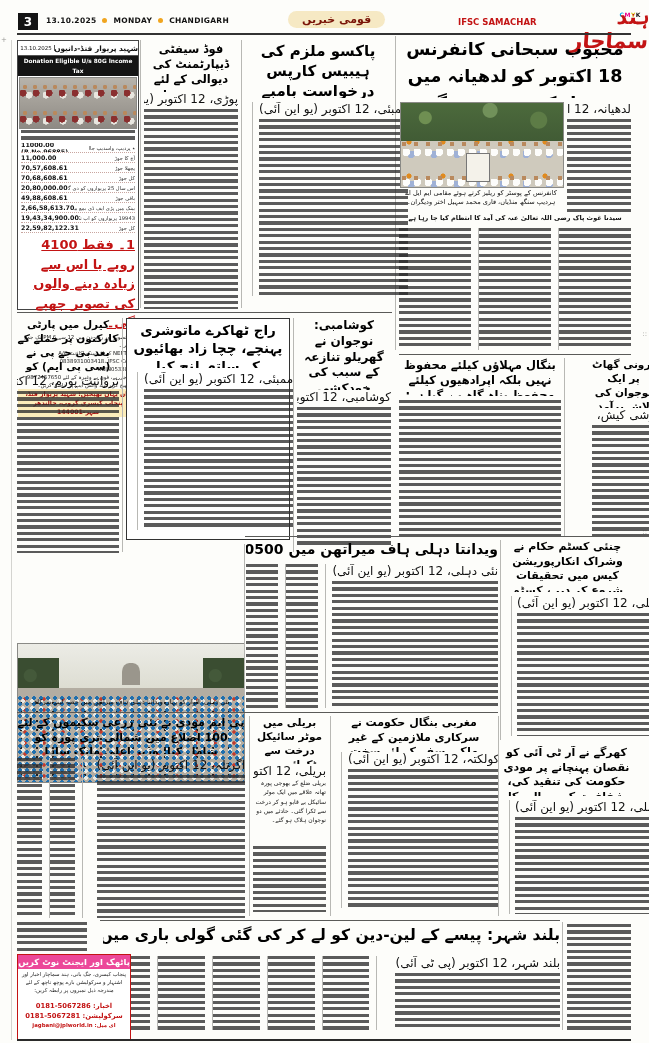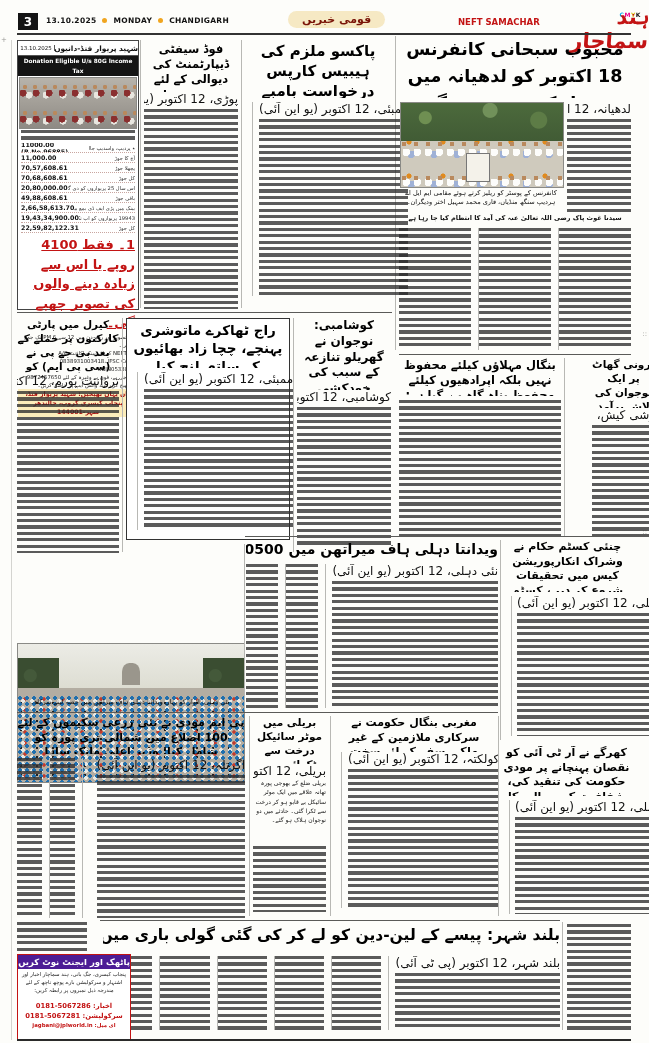--- a/index.html
+++ b/index.html
@@ -61,21 +61,21 @@
     background:radial-gradient(circle at 2px 2px,#1f6fae 1.7px,transparent 2px) 0 0/7px 6px,
                radial-gradient(circle at 2px 2px,#e9e9e4 1.6px,transparent 1.9px) 3px 3px/9px 7px,
                radial-gradient(circle at 2px 2px,#c23b2e 1.5px,transparent 1.8px) 5px 1px/19px 11px,
                radial-gradient(circle at 2px 2px,#222 1.2px,transparent 1.5px) 1px 5px/16px 9px;}
   .don-photo{position:absolute;inset:0;
     background:radial-gradient(circle at 3px 3px,#b9895d 2px,transparent 2.3px) 2px 6px/10px 26px,
                radial-gradient(circle at 3px 3px,#8a2f2f 3.4px,transparent 3.8px) 0 12px/13px 26px,
                radial-gradient(circle at 3px 3px,#e8e6df 3.4px,transparent 3.8px) 6px 14px/17px 26px,
                linear-gradient(#b7b3ab,#8e8a84);}
   .adbox{border:1.6px solid #c31414;background:#fff;}
-  .adhead{background:#4c1d95;color:#fff;font-weight:bold;font-size:8.5px;text-align:center;
+  .adhead{background:#ec4899;color:#fff;font-weight:bold;font-size:8.5px;text-align:center;
           direction:rtl;line-height:14px;}
   .adline{font-size:5.4px;direction:rtl;text-align:center;color:#222;line-height:1.5;}
   .adphone{font-size:6.8px;font-weight:bold;color:#c31414;direction:rtl;text-align:center;line-height:1.5;}
   .lead{font-size:6px;direction:rtl;text-align:right;line-height:1.55;color:#151515;}
   .fold{color:#9a9a96;font-size:7px;}
 </style>
 </head>
 <body>
 
 <div id="page">
@@ -90,21 +90,21 @@
 
   <div class="a pageno" style="left:18px;top:13px;width:20px;height:17px;">3</div>
   <div class="a" style="left:46px;top:16px;display:flex;align-items:center;gap:6px;font-size:7.5px;font-weight:bold;letter-spacing:.3px;">
     <span>13.10.2025</span>
     <span class="odot"></span>
     <span>MONDAY</span>
     <span class="odot"></span>
     <span>CHANDIGARH</span>
   </div>
   <div class="a badge" style="left:288px;top:11px;">قومی خبریں</div>
-  <div class="a red" style="left:458px;top:17px;font-size:8.5px;font-weight:bold;">NEFT SAMACHAR</div>
+  <div class="a red" style="left:458px;top:17px;font-size:8.5px;font-weight:bold;">IFSC SAMACHAR</div>
   <div class="a masthead" style="left:540px;top:5px;">ہند سماچار</div>
   <div class="hr" style="left:17px;top:33px;width:614px;height:1.5px;background:#333;"></div>
 
   <div class="a box" style="left:17px;top:40px;width:120px;height:268px;background:#fff;">
     <div style="display:flex;border-bottom:1px solid #555;height:14px;align-items:center;">
       <div style="width:36px;border-right:1px solid #555;font-size:5.5px;text-align:center;">13.10.2025</div>
       <div class="rtl" style="flex:1;font-size:7.4px;font-weight:bold;text-align:center;overflow:hidden;white-space:nowrap;">شہید پریوار فنڈ-دانیوں کی لسٹ</div>
     </div>
     <div class="donbar">Donation Eligible U/s 80G Income Tax</div>
     <div class="photo" style="height:50px;margin:1px;">
@@ -319,21 +319,21 @@
   </div>
 
   <div class="hr" style="left:100px;top:920px;width:460px;"></div>
   <div class="a hl" style="left:103px;top:925px;width:457px;font-size:15.5px;height:24px;white-space:nowrap;">بلند شہر: پیسے کے لین-دین کو لے کر کی گئی گولی باری میں ایک شخص کی موت</div>
   <div class="a cols" style="left:103px;top:956px;width:457px;height:74px;">
     <div class="ft"></div>
     <div class="ft" style="border-left:1px solid #b8b8b4;"></div>
     <div class="ft" style="border-left:1px solid #b8b8b4;"></div>
     <div class="ft" style="border-left:1px solid #b8b8b4;"></div>
     <div class="ft" style="border-left:1px solid #b8b8b4;"></div>
-    <div class="colstack" style="border-left:1px solid #b8b8b4;padding-left:6px;">
+    <div class="colstack" style="border-left:1px solid #b8b8b4;padding-left:18px;">
       <div class="dl">بلند شہر، 12 اکتوبر (پی ٹی آئی)</div>
       <div class="ft"></div>
     </div>
   </div>
   <div class="vd" style="left:562px;top:922px;height:108px;"></div>
   <div class="a ft" style="left:567px;top:924px;width:64px;height:106px;"></div>
 
   <div class="a adbox" style="left:17px;top:954px;width:112px;height:84px;">
     <div class="adhead">پاٹھک اور ایجنٹ نوٹ کریں</div>
     <div class="adline" style="padding:1px 2px;height:30px;overflow:hidden;">پنجاب کیسری، جگ بانی، ہند سماچار اخبار اور اشتہار و سرکولیشن بارے پوچھ تاچھ کے لئے مندرجہ ذیل نمبروں پر رابطہ کریں:</div>

